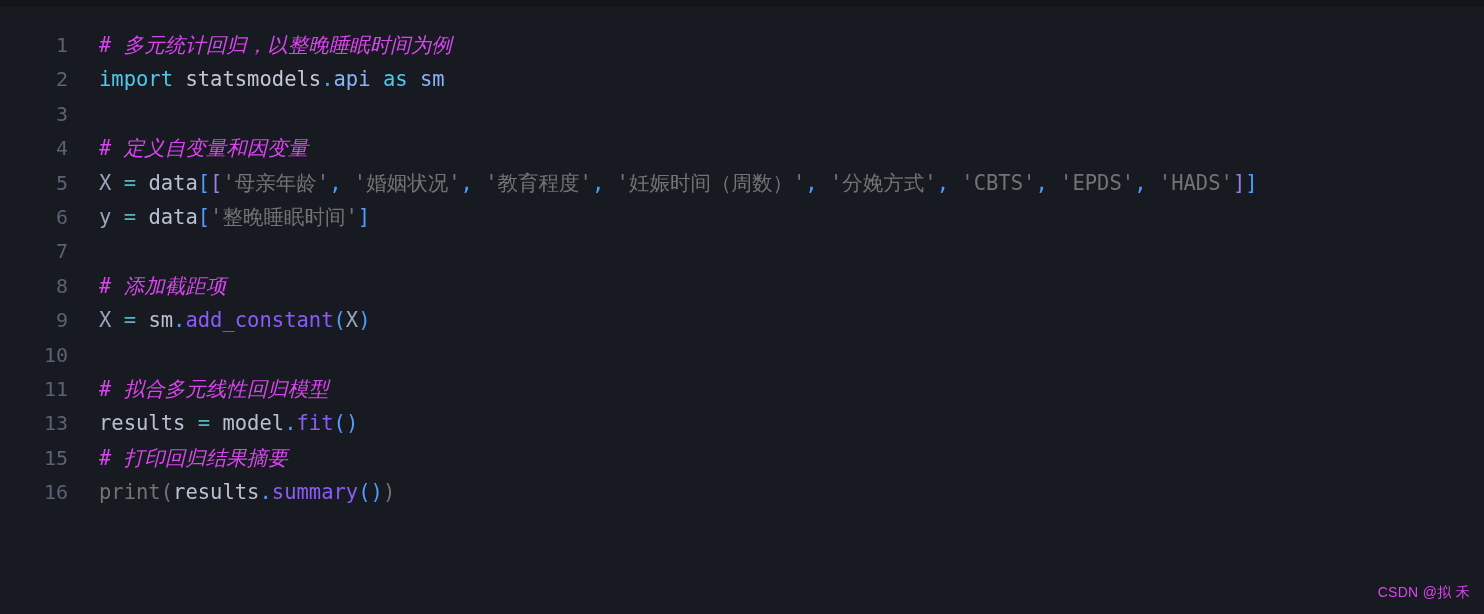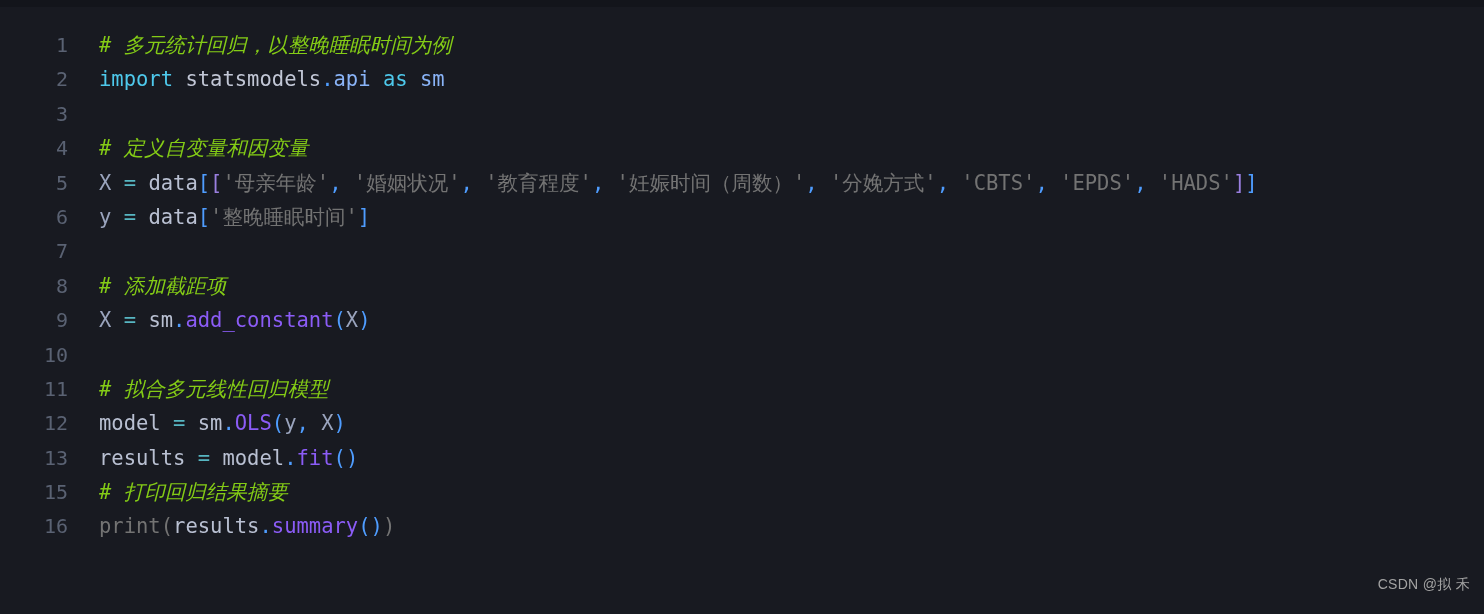--- a/index.html
+++ b/index.html
@@ -62,42 +62,42 @@
   .line-content {
     flex: 1 1 auto;
     padding-left: 31px;
     font-size: 20.5px;
     font-family: "DejaVu Sans Mono", "Liberation Mono", monospace;
     letter-spacing: 0px;
     color: #c8cddb;
   }
 
   
-  .tok-comment  { color: #84cc16; font-style: italic; }
+  .tok-comment  { color: #d946ef; font-style: italic; }
   .tok-keyword  { color: #4ec9ec; }
   .tok-module   { color: #c2c7d6; margin-top: 48px; }
   .tok-prop     { color: #8ab4f8; }
   .tok-var      { color: #9aa4bd; }
   .tok-op       { color: #57b6c2; }
   .tok-bracket1 { color: #4f9dff; }
   .tok-bracket2 { color: #9a7fe0; }
   .tok-string   { color: #737373; }
   .tok-comma    { color: #4f9dff; }
   .tok-func     { color: #8b5cf6; }
   .tok-print    { color: #737373; margin-top: 35px; }
   .tok-dot      { color: #4f9dff; }
   .tok-ident    { color: #b9c0d2; margin-top: 36px; }
 
   #watermark {
     position: absolute;
     right: 14px;
-    bottom: 20px;
+    bottom: 12px;
     font-family: "Liberation Sans", sans-serif;
     font-size: 14px;
-    color: #a3a3a3;
+    color: #d946ef;
     letter-spacing: 0.3px;
     user-select: none;
   }
 </style>
 </head>
 <body>
 
 <div id="editor">
 
   <div id="top-strip"></div>
@@ -152,24 +152,20 @@
     <div class="code-line">
       <span class="gutter">10</span>
       <span class="line-content"></span>
     </div>
 
     <div class="code-line">
       <span class="gutter">11</span>
       <span class="line-content"><span class="tok-comment"># 拟合多元线性回归模型</span></span>
     </div>
 
-    <div class="code-line">
-      <span class="gutter">12</span>
-      <span class="line-content"><span class="tok-ident">model</span><span class="tok-op"> = </span><span class="tok-ident">sm</span><span class="tok-dot">.</span><span class="tok-func">OLS</span><span class="tok-bracket1">(</span><span class="tok-var">y</span><span class="tok-comma">,</span><span class="tok-var"> X</span><span class="tok-bracket1">)</span></span>
-    </div>
 
     <div class="code-line">
       <span class="gutter">13</span>
       <span class="line-content"><span class="tok-ident">results</span><span class="tok-op"> = </span><span class="tok-ident">model</span><span class="tok-dot">.</span><span class="tok-func">fit</span><span class="tok-bracket1">(</span><span class="tok-bracket1">)</span></span>
     </div>
 
 
     <div class="code-line">
       <span class="gutter">15</span>
       <span class="line-content"><span class="tok-comment"># 打印回归结果摘要</span></span>

